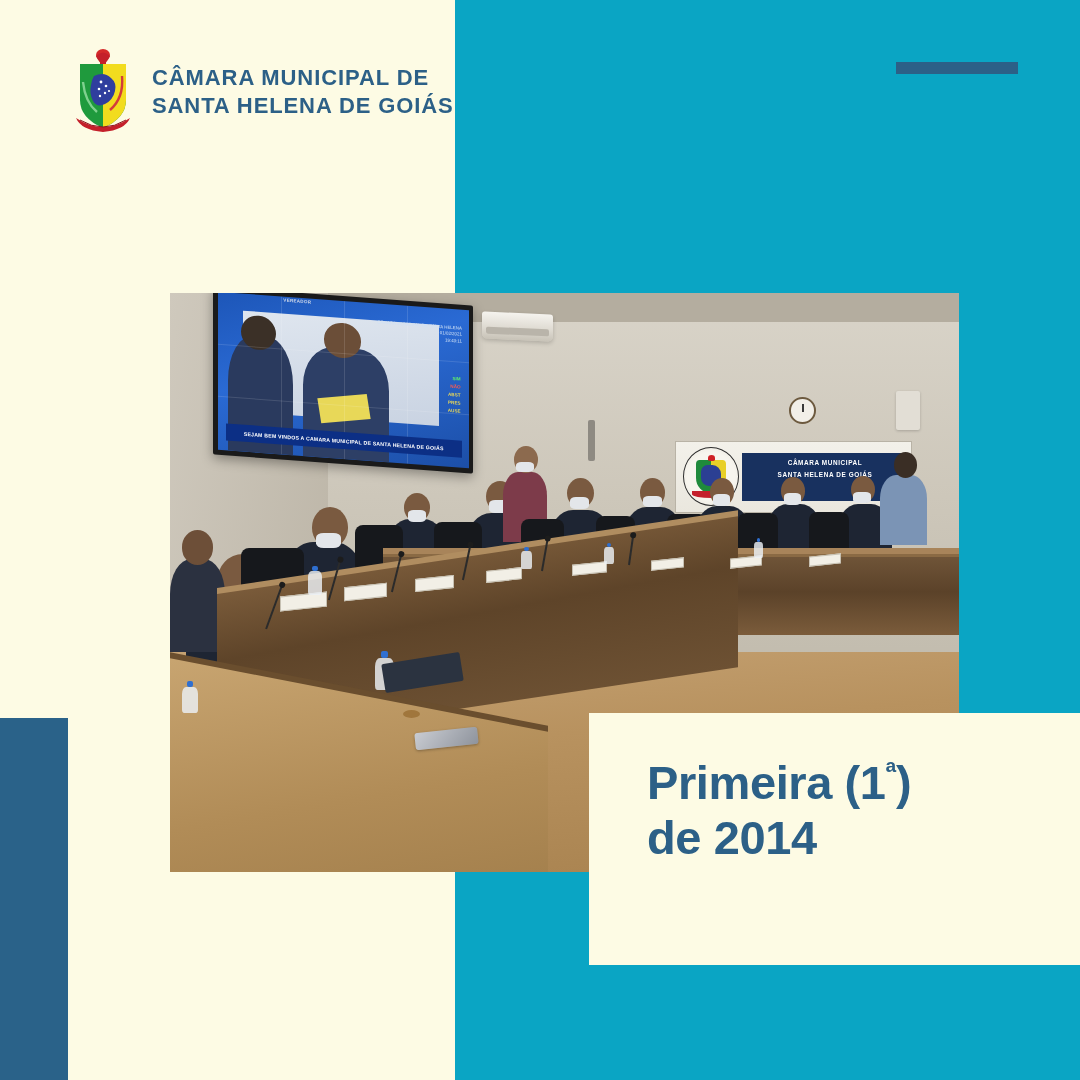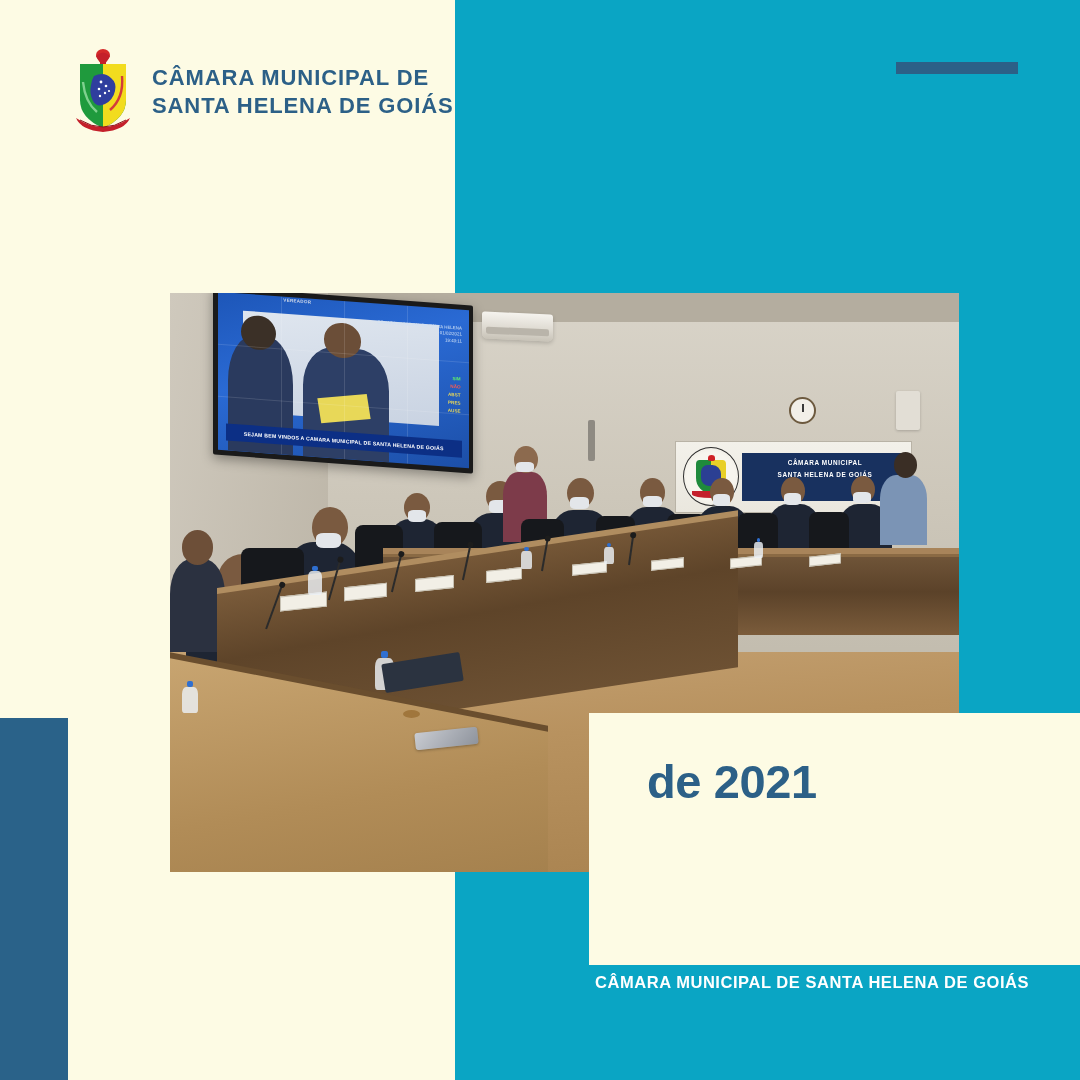--- a/index.html
+++ b/index.html
@@ -569,21 +569,19 @@
       <div class="mic" style="left:37%;top:43.5%;height:6%;transform:rotate(12deg)"></div>
       <div class="mic" style="left:47%;top:42.5%;height:5.5%;transform:rotate(10deg)"></div>
       <div class="mic" style="left:58%;top:42%;height:5%;transform:rotate(8deg)"></div>
       <div class="mic" style="left:12%;top:50%;height:8%;transform:rotate(20deg)"></div>
 
     </div>
   </div>
 
   <div class="title-card">
     <div class="title-text">
-      <div class="title-line">de 2021</div>
+      <div class="title-line"><span>Primeira (1</span><sup>ª</sup><span>)</span></div>
+      <div class="title-line">de 2014</div>
     </div>
   </div>
 
-  <div class="caption-bar">
-    <div class="caption-text">CÂMARA MUNICIPAL DE SANTA HELENA DE GOIÁS</div>
-  </div>
 
 </div>
 
 </body></html>

